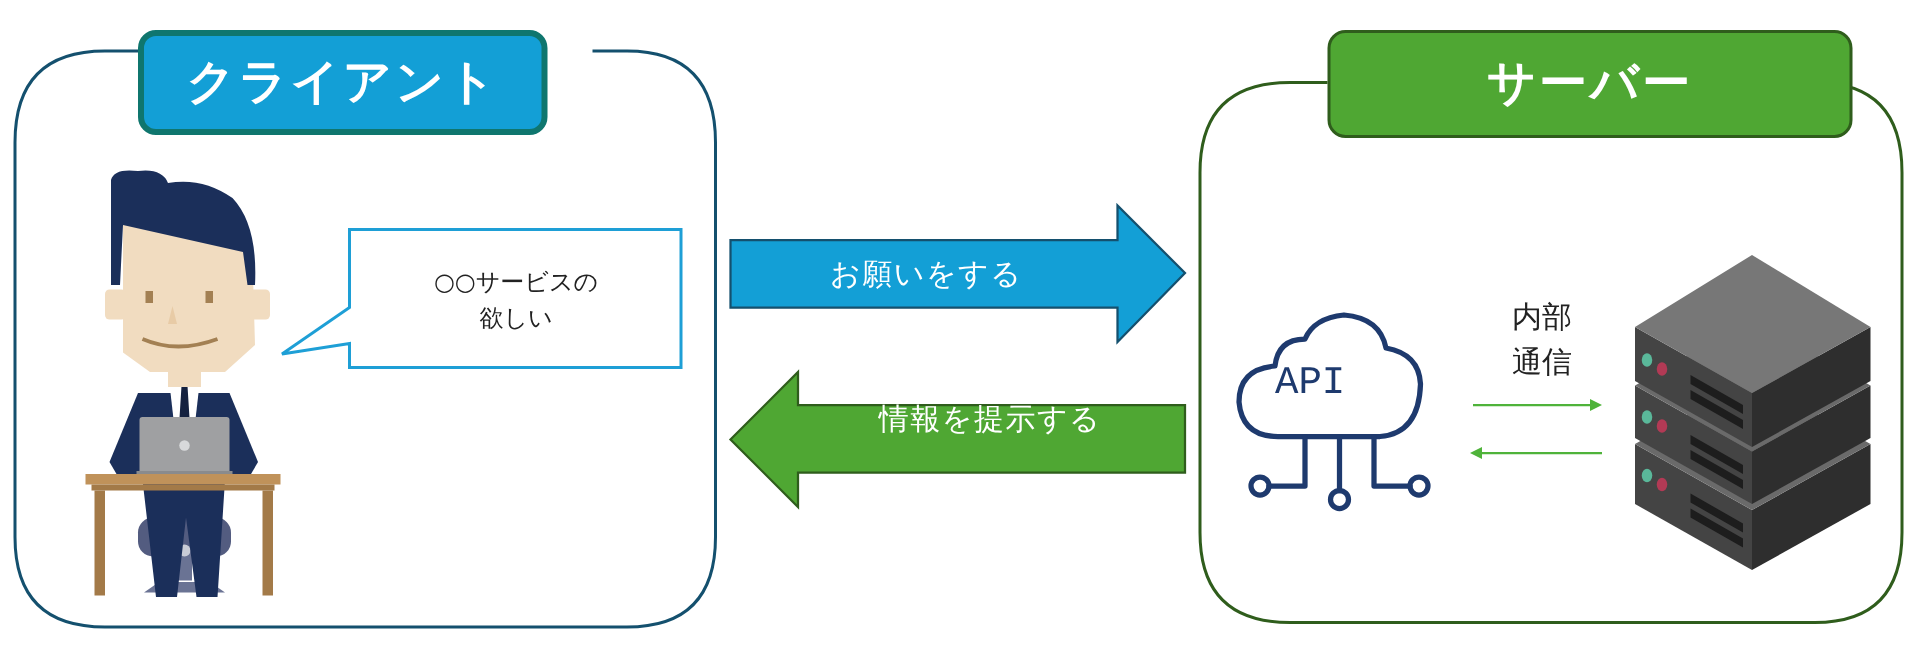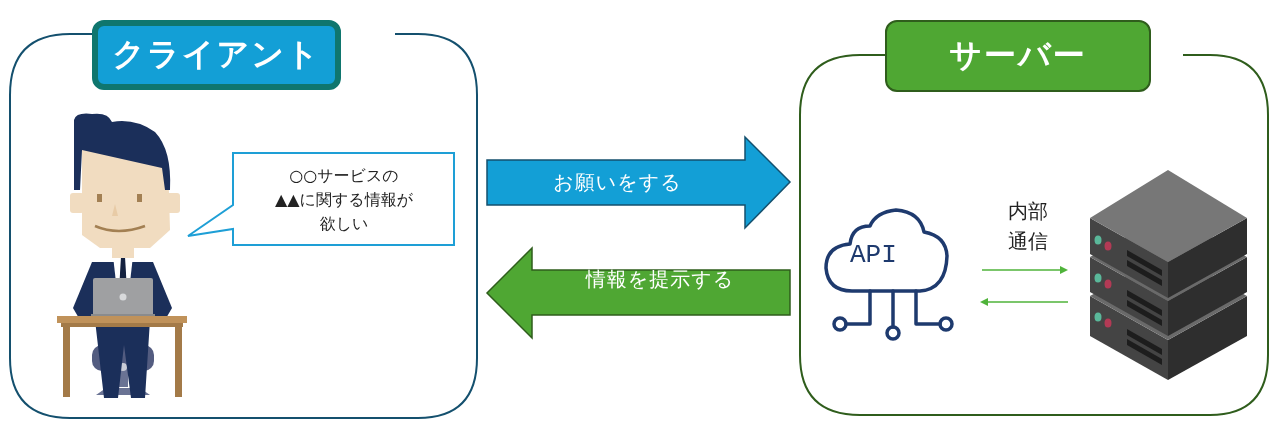--- a/index.html
+++ b/index.html
@@ -5,23 +5,23 @@
   html, body { margin: 0; padding: 0; background: #ffffff; }
   body { width: 1280px; height: 442px; position: relative; overflow: hidden;
          font-family: "DejaVu Sans", "Liberation Sans", sans-serif; }
   #stage { position: absolute; left: 0; top: 0; width: 1280px; height: 442px; }
   .abs { position: absolute; }
   .panel-title {
     position: absolute; display: flex; align-items: center; justify-content: center;
     color: #ffffff; font-weight: bold; font-size: 32px; letter-spacing: 2px;
     border-radius: 12px; box-sizing: border-box;
   }
-  #client-title { left: 92px; top: 20px; width: 249px; height: 70px;
-    background: #139fd6; border: 6px solid #0f766e; }
-  #server-title { left: 885px; top: 20px; width: 266px; height: 72px;
+  #client-title { left: 92px; top: 20px; width: 273px; height: 70px;
+    background: #139fd6; border: 4px solid #0f766e; }
+  #server-title { left: 885px; top: 20px; width: 350px; height: 72px;
     background: #4fa733; border: 2px solid #2f5d1c; }
   .arrow-label {
     position: absolute; color: #ffffff; font-weight: normal; font-size: 20px;
     display: flex; align-items: center; justify-content: center; letter-spacing: 1px;
   }
   #req-label { left: 490px; top: 160px; width: 255px; height: 45px; }
   #resp-label { left: 532px; top: 254px; width: 256px; height: 50px; }
   #bubble-text {
     position: absolute; left: 235px; top: 158px; width: 218px; height: 84px;
     display: flex; flex-direction: column; align-items: center; justify-content: center;
@@ -142,21 +142,20 @@
   </div>
   <div id="server-title" class="panel-title">
     <span>サーバー</span>
   </div>
 
   <div id="req-label" class="arrow-label">お願いをする</div>
   <div id="resp-label" class="arrow-label">情報を提示する</div>
 
   <div id="bubble-text">
     <div>○○サービスの</div>
-    <div>▲▲に関する情報が</div>
     <div>欲しい</div>
   </div>
 
   <div id="api-text">API</div>
 
   <div id="internal-label">
     <div>内部</div>
     <div>通信</div>
   </div>
 </div>

